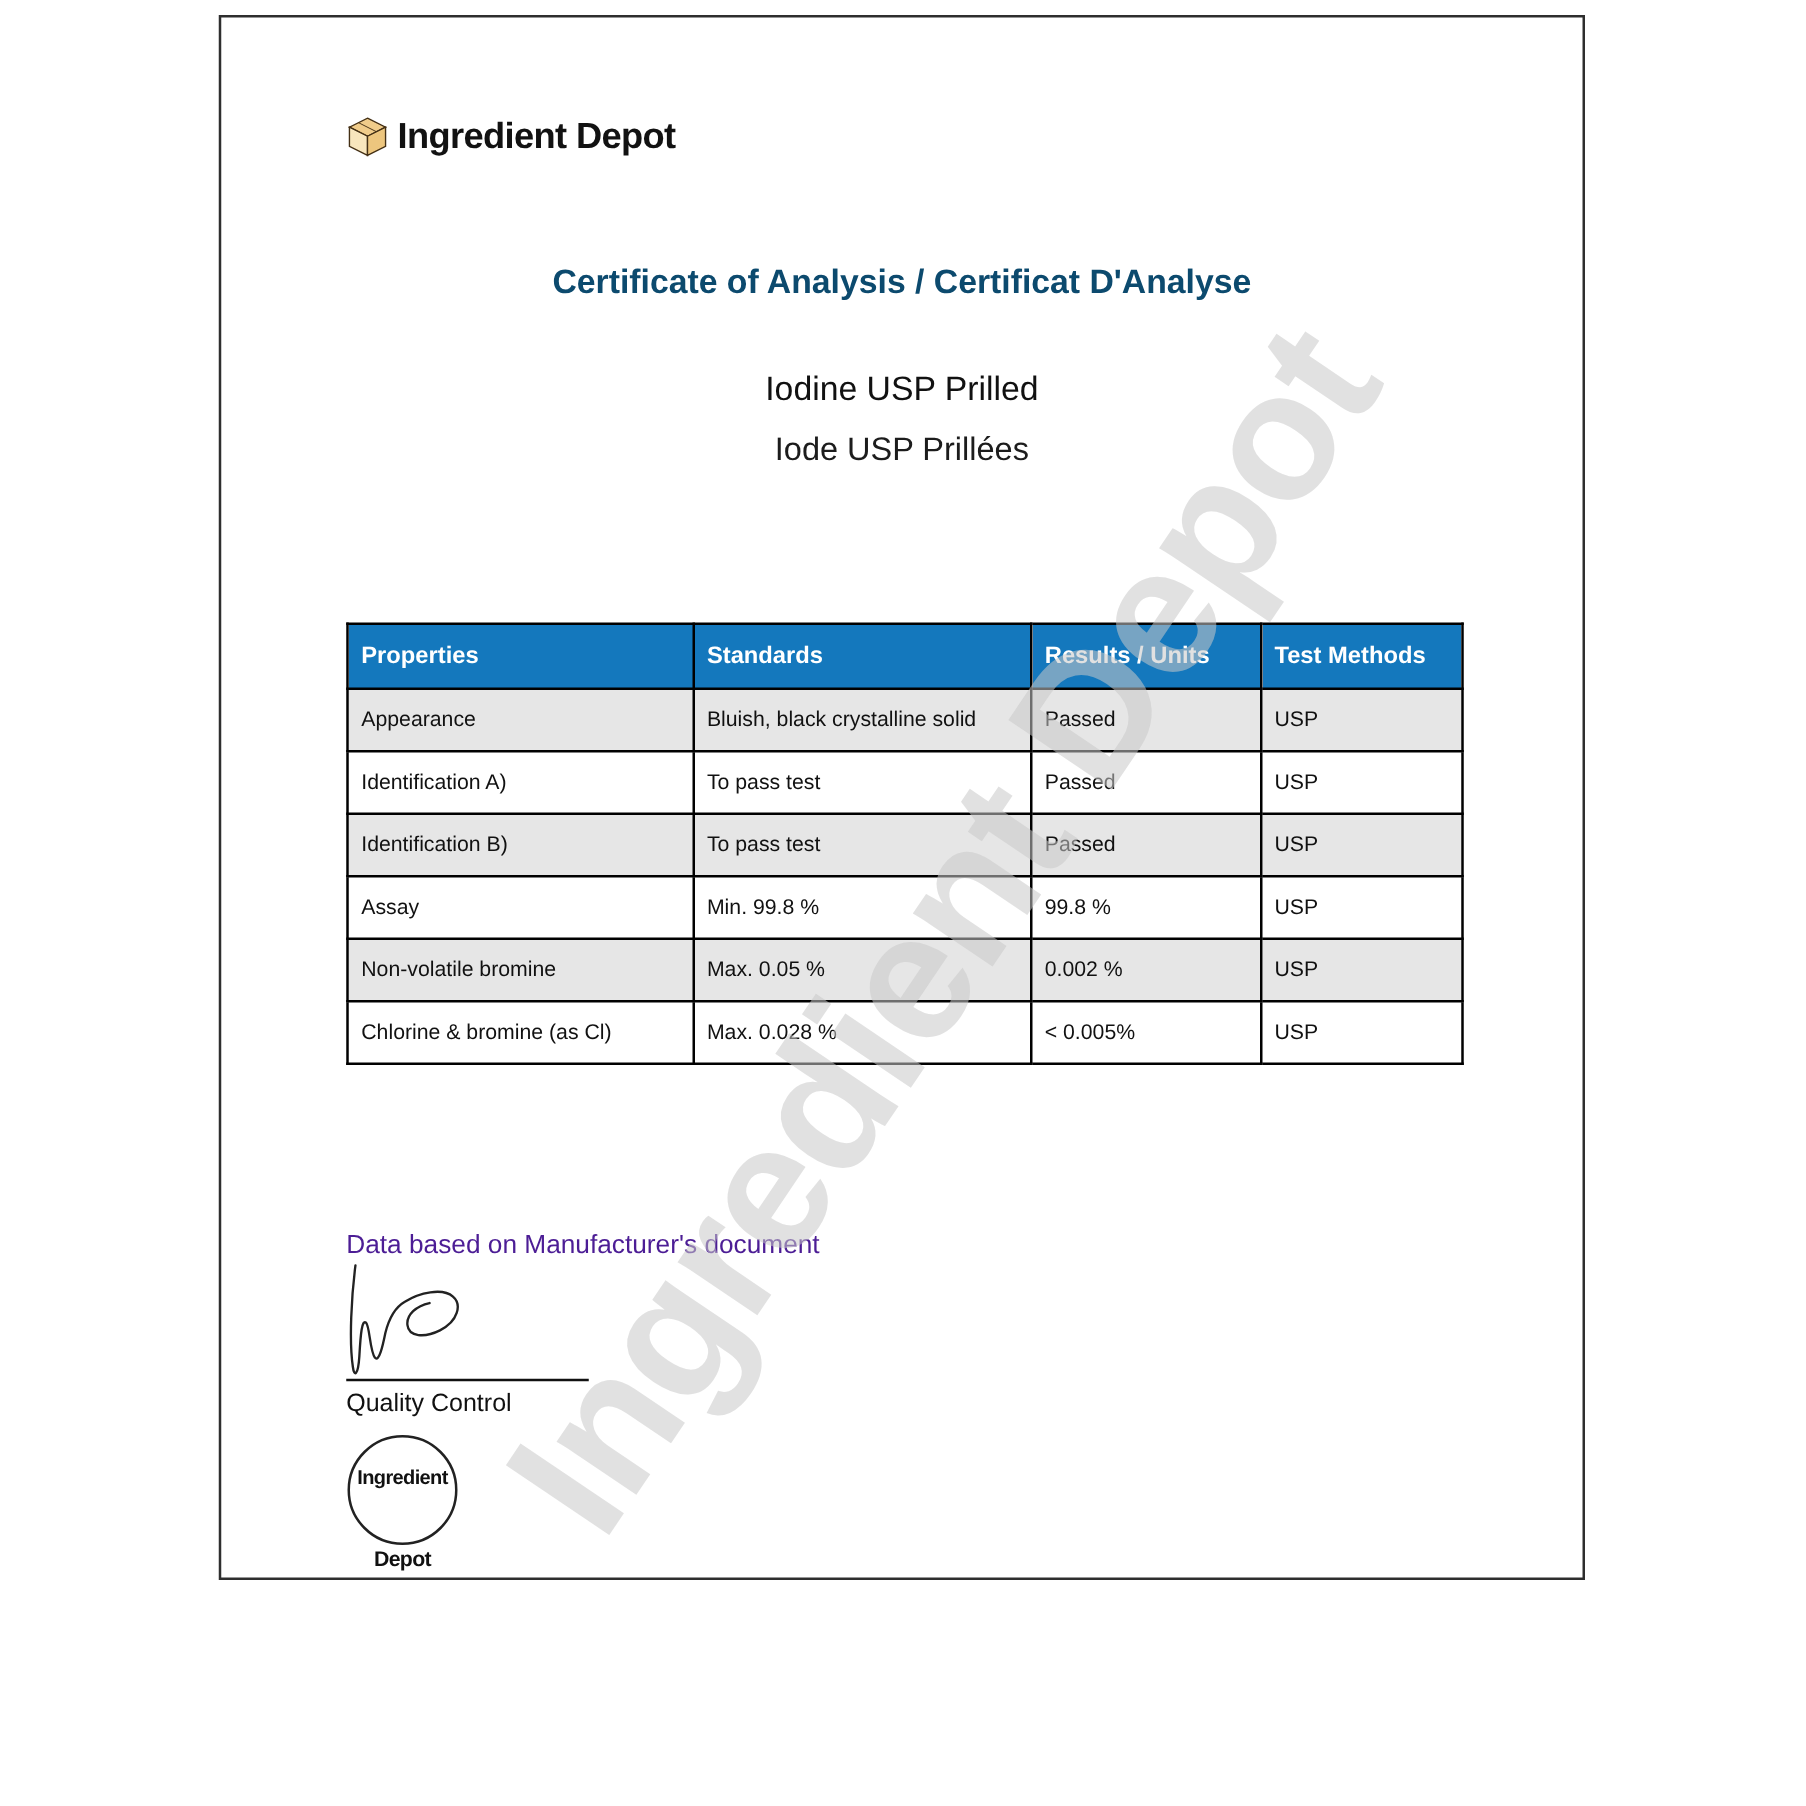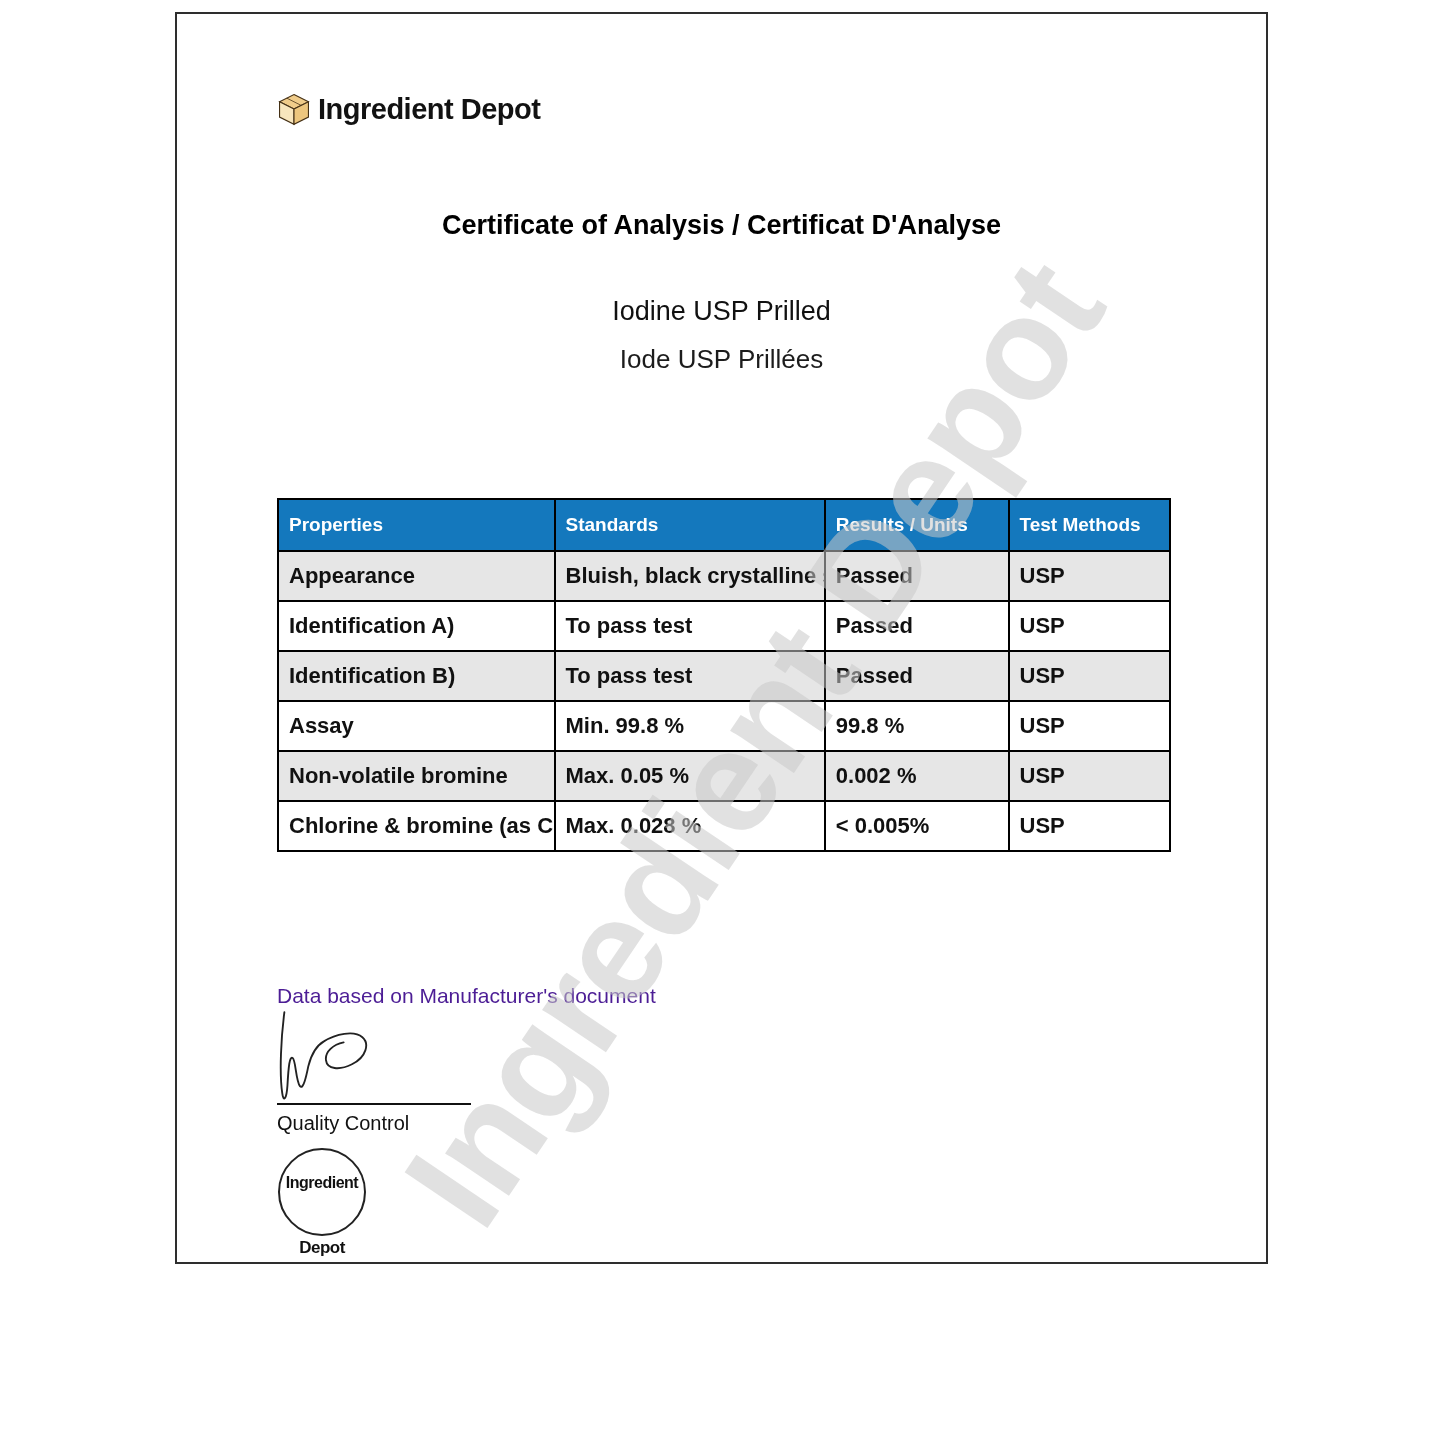--- a/index.html
+++ b/index.html
@@ -2,31 +2,31 @@
 <html><head>
 <meta charset="utf-8">
 <style>
   html,body{margin:0;padding:0;width:1445px;height:1445px;background:#ffffff;overflow:hidden;
     font-family:"Liberation Sans","DejaVu Sans",sans-serif;color:#111;}
   .page{position:absolute;left:175px;top:12px;width:1093px;height:1252px;background:#fff;
     border:2px solid #2e2e2e;box-sizing:border-box;}
   .logo{position:absolute;left:100px;top:78px;display:flex;align-items:center;gap:7px;}
   .logo .brand-text{font-size:29px;font-weight:bold;letter-spacing:-0.5px;color:#121212;}
   .doc-title{position:absolute;left:0;top:196px;width:100%;text-align:center;
-    font-size:27px;font-weight:bold;color:#000000;}
+    font-size:27px;font-weight:bold;color:#0c4a6e;}
   .product-en{position:absolute;left:0;top:282px;width:100%;text-align:center;
     font-size:27px;font-weight:normal;color:#111;}
   .product-fr{position:absolute;left:0;top:330px;width:100%;text-align:center;
     font-size:26px;color:#1c1c1c;}
   table.coa-table{position:absolute;left:100px;top:484px;width:894px;border-collapse:collapse;
     table-layout:fixed;}
   .coa-table th,.coa-table td{border:2px solid #000;padding:0 0 0 10px;vertical-align:middle;
     text-align:left;overflow:hidden;white-space:nowrap;margin-left:32px;}
   .coa-table th{background:#1478bd;color:#fff;font-size:19px;font-weight:bold;height:50px;}
-  .coa-table td{font-size:22px;height:48px;background:#fff;font-weight:bold;}
+  .coa-table td{font-size:17px;height:48px;background:#fff;}
   .coa-table tbody tr:nth-child(odd) td{background:#e6e6e6;}
   .col1{width:31.0%;} .col2{width:30.3%;} .col3{width:20.6%;} .col4{width:18.1%;}
   .note{position:absolute;left:100px;top:970px;font-size:21px;color:#4c1d95;}
   .signature{position:absolute;left:98px;top:996px;}
   .sig-line{position:absolute;left:100px;top:1089px;width:194px;border-top:2px solid #111;}
   .role{position:absolute;left:100px;top:1098px;font-size:20px;color:#111;}
   .stamp{position:absolute;left:101px;top:1134px;width:88px;height:88px;border:2px solid #222;
     border-radius:50%;box-sizing:border-box;display:flex;flex-direction:column;align-items:center;
     justify-content:center;background:#fff;gap:48px;}
   .stamp .s1{font-size:16px;font-weight:bold;line-height:1.02;letter-spacing:-0.5px;}

